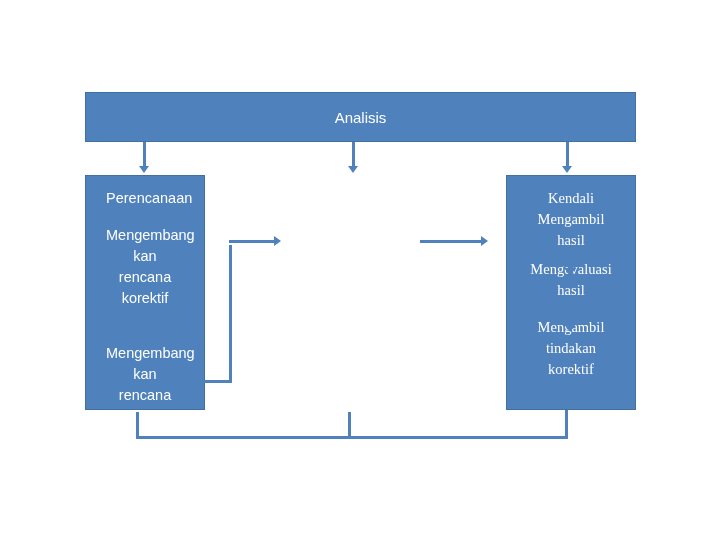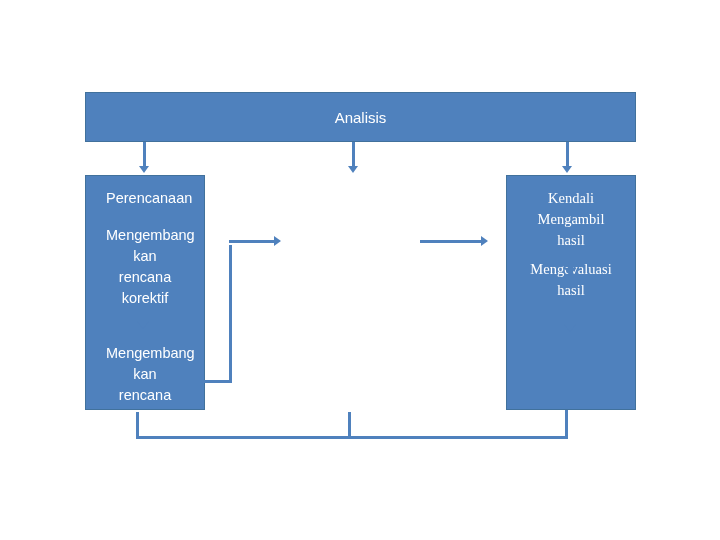--- a/index.html
+++ b/index.html
@@ -124,20 +124,21 @@
   <div class="vline thick" style="left:141px; top:303px; height:20px;"></div>
   <div class="arrow-down arrow-down-thick" style="left:137px; top:321px;"></div>
 
 
   <div class="box col col-c">
     <div class="para">Kendali</div>
     <div class="para">Mengambil hasil</div>
     <div class="gap-sm"></div>
     <div class="para">Mengevaluasi hasil</div>
     <div class="gap-md"></div>
+    <div class="para">Mengambil tindakan korektif</div>
   </div>
 
   <div class="vline thick" style="left:568px; top:256px; height:14px;"></div>
   <div class="arrow-down arrow-down-thick" style="left:564px; top:268px;"></div>
 
   <div class="vline thick" style="left:568px; top:312px; height:14px;"></div>
   <div class="arrow-down arrow-down-thick" style="left:564px; top:324px;"></div>
 
   <div class="hline" style="left:146px; top:380px; width:86px;"></div>
   <div class="vline" style="left:229px; top:245px; height:138px;"></div>

